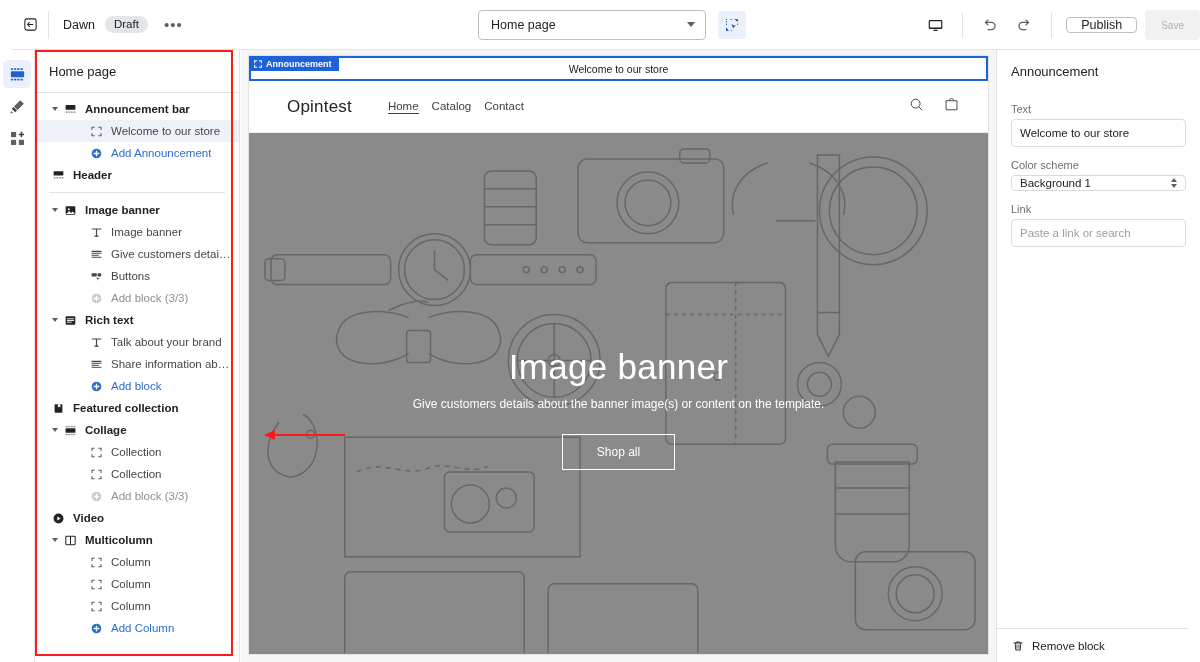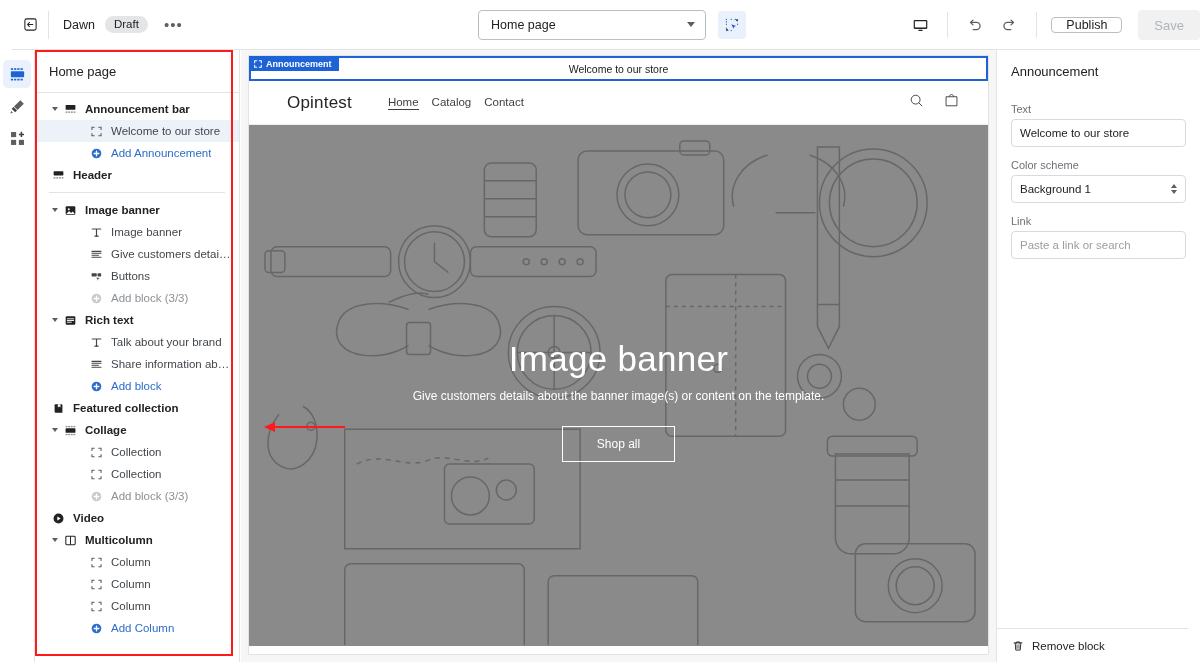--- a/index.html
+++ b/index.html
@@ -81,23 +81,23 @@
   .btn-publish {
     height: 16px; padding: 0 14px;
     border: 1px solid #babec3; border-radius: 4px;
     background: #fff; font-size: 12.5px; color: #202223;
     display: flex; align-items: center; cursor: pointer;
     margin-left: 4px;
   }
   .btn-save {
     height: 30px; padding: 0 16px;
     border-radius: 4px; background: #f1f1f1;
-    font-size: 13px; color: #aeb4b9;
+    font-size: 10px; color: #aeb4b9;
     display: flex; align-items: center; cursor: default;
-    margin-left: 16px;
+    margin-left: 8px;
   }
 
   
   .rail {
     position: absolute; top: 50px; left: 0;
     width: 35px; height: 612px;
     background: #fff;
     border-right: 1px solid #e1e3e5;
     display: flex; flex-direction: column; align-items: center;
     padding-top: 10px; gap: 4px;
@@ -196,21 +196,21 @@
   .ann-tag {
     position: absolute; left: -2px; top: -2px;
     height: 15px;
     background: #1d62d6; color: #fff;
     font-size: 9px; font-weight: 700;
     display: flex; align-items: center; gap: 4px;
     padding: 0 7px 0 5px;
     white-space: nowrap;
   }
   .store-header {
-    height: 44px;
+    height: 52px;
     display: flex; align-items: center;
     padding: 0 28px 0 38px;
     border-bottom: 1px solid #efefef;
   }
   .store-logo {
     font-size: 17px; color: #242424; font-weight: 400;
     letter-spacing: .2px;
   }
   .store-nav {
     display: flex; gap: 13px; margin-left: 36px;
@@ -276,21 +276,21 @@
     width: 100%; height: 28px;
     border: 1px solid #d8dadd; border-radius: 4px;
     background: #fff;
     font-size: 11.5px; color: #202223;
     padding: 0 8px;
     font-family: "Liberation Sans", sans-serif;
     outline: none;
   }
   .rp-input::placeholder { color: #9a9da1; }
   .rp-select {
-    width: 100%; height: 28px;
+    width: 100%; height: 16px;
     border: 1px solid #d8dadd; border-radius: 4px;
     background: #fff;
     font-size: 11.5px; color: #202223;
     padding: 0 8px;
     display: flex; align-items: center; justify-content: space-between;
     cursor: pointer;
   }
   .sel-arrows {
     display: flex; flex-direction: column; gap: 2px; align-items: center;
   }

